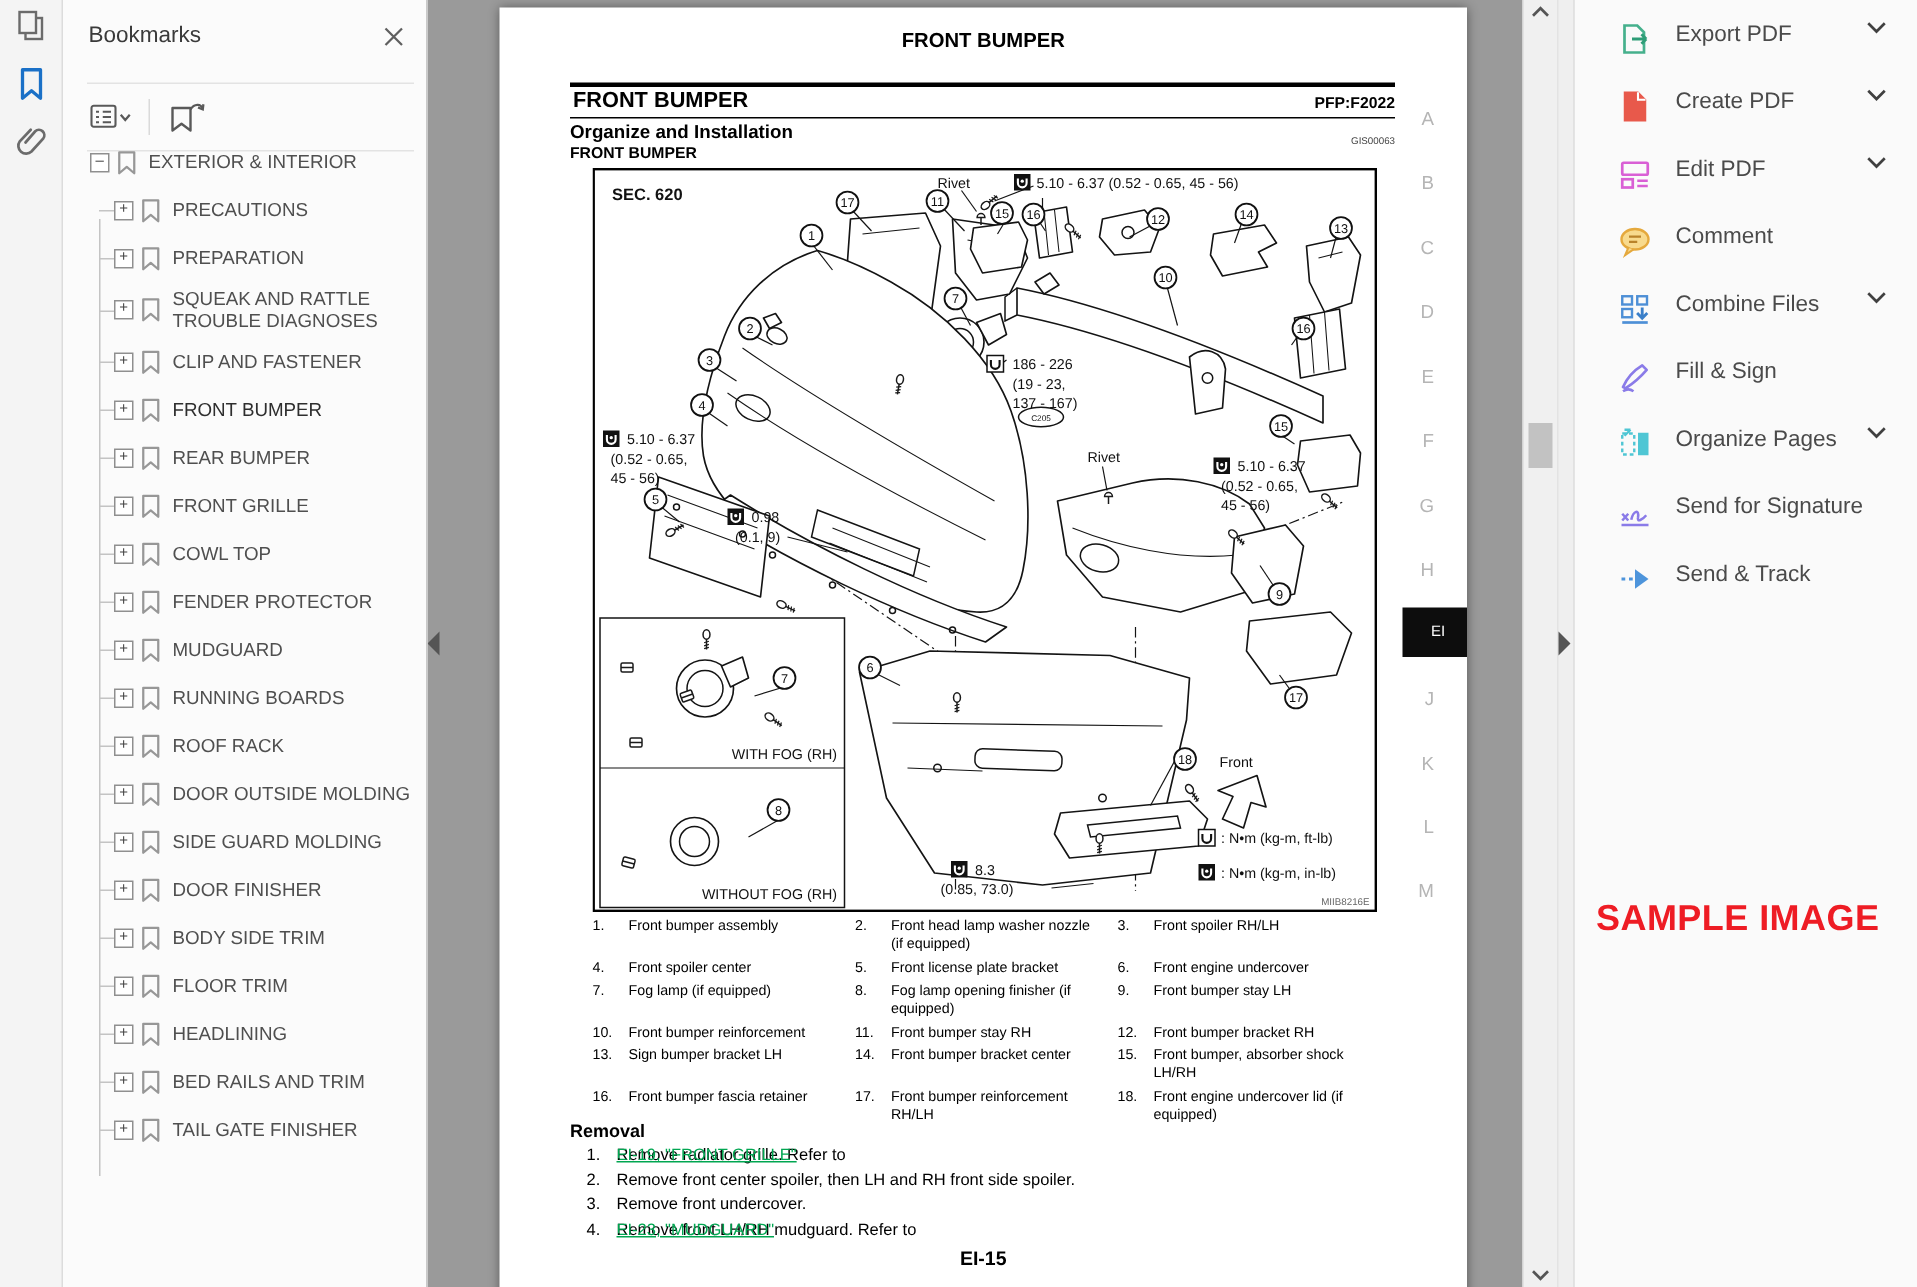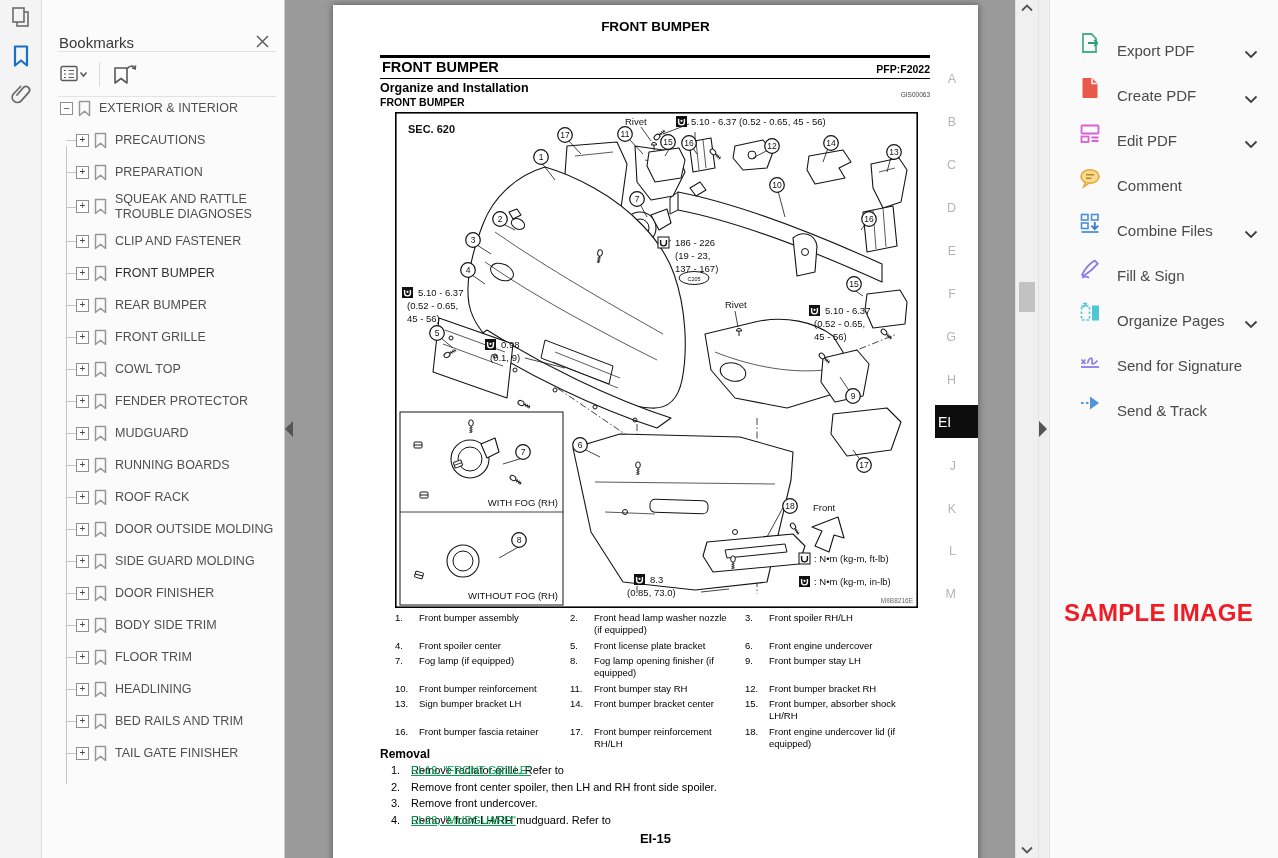--- a/index.html
+++ b/index.html
@@ -7,21 +7,21 @@
        font-family:"Liberation Sans",sans-serif;-webkit-font-smoothing:antialiased;}
   
   .left-strip{position:absolute;left:0;top:0;width:41px;height:100%;background:#f4f4f4;
               border-right:1px solid #dcdcdc;z-index:6;}
   .strip-btn{width:41px;height:38px;display:flex;align-items:center;justify-content:center;
              background:none;border:none;padding:0;cursor:pointer;}
   .strip-chev{position:absolute;left:31px;top:50px;font-size:20px;color:#b5b5b5;}
   
   .bm-panel{position:absolute;left:42px;top:0;width:242px;height:100%;background:#fbfbfb;
             border-right:1px solid #c9c9c9;z-index:5;}
-  .bm-header{height:40px;display:flex;align-items:flex-end;padding:11px 12px 0 17px;}
+  .bm-header{height:40px;display:flex;align-items:flex-start;padding:0 12px 0 17px;margin-top:15px;}
   .bm-title{flex:1;font-size:15px;color:#3a3a3a;}
   .bm-close{background:none;border:none;padding:2px;cursor:pointer;line-height:0;}
   .divider{height:1px;background:#e3e3e3;margin:0 8px 0 16px;}
   .bm-toolbar{height:44px;display:flex;align-items:center;padding-left:18px;}
   .vsep{width:1px;height:24px;background:#dadada;margin:0 11px;}
   .tool-ic{background:none;border:none;padding:0;cursor:pointer;line-height:0;}
   .bm-list{position:absolute;top:86px;bottom:0;left:0;right:0;padding-top:6px;overflow:hidden;}
   .treeline{position:absolute;left:24px;top:60px;width:1px;height:638px;background:#c4c4c4;}
   .bm-row{position:relative;display:flex;align-items:center;min-height:32px;padding-left:18px;
           cursor:pointer;}
@@ -59,36 +59,36 @@
   .removal-h{left:47px;top:742px;font-size:12px;font-weight:bold;color:#000;}
   .steps{left:58px;top:759px;width:520px;font-size:11px;color:#000;}
   .steps .step{position:static;display:flex;margin-bottom:4.5px;}
   .steps .snum{position:static;flex:none;width:20px;}
   .steps .stext{position:static;}
   .glink{color:#00a651;text-decoration:underline;cursor:pointer;}
   .glink:empty{display:none;}
   .page-num{top:826px;left:0;width:100%;text-align:center;font-size:13px;font-weight:bold;color:#000;}
   .side-tab{right:22px;font-size:12.5px;color:#b5b5b5;}
   .side-tab.active{right:0;width:43px;height:33px;background:#0d0d0d;color:#fff;
-      font-size:14px;display:flex;align-items:center;padding-left:3px;box-sizing:border-box;}
+      font-size:10px;display:flex;align-items:center;padding-left:19px;box-sizing:border-box;}
   
   .doc-scroll{position:absolute;left:1015px;top:0;width:22px;height:858px;background:#f0f0f0;
       border-left:1px solid #e2e2e2;z-index:4;}
   .scroll-up{position:absolute;top:4px;left:4px;line-height:0;cursor:pointer;}
   .scroll-dn{position:absolute;bottom:4px;left:4px;line-height:0;cursor:pointer;}
   .scroll-thumb{position:absolute;top:282px;left:3px;width:16px;height:30px;background:#c2c2c2;cursor:pointer;}
   .collapse-strip{position:absolute;left:1038px;top:0;width:10px;height:100%;background:#efefef;
       border-left:1px solid #e3e3e3;z-index:4;}
   .collapse-r{position:absolute;left:1039px;top:421px;width:0;height:0;cursor:pointer;z-index:5;
       border-top:8px solid transparent;border-bottom:8px solid transparent;
       border-left:8px solid #555;}
   
   .tools{position:absolute;left:1049px;top:0;width:229px;height:100%;background:#fafafa;
       border-left:1px solid #e4e4e4;padding-top:14px;box-sizing:border-box;z-index:5;}
-  .tool-item{position:relative;display:flex;align-items:flex-end;height:45px;padding-left:28px;cursor:pointer;}
+  .tool-item{position:relative;display:flex;align-items:flex-start;height:45px;padding-left:28px;cursor:pointer;}
   .tool-item .ti-label{margin-left:15px;font-size:15px;color:#4a4a4a;}
   .tool-item .ti-chev{position:absolute;right:20px;line-height:0;}
   .watermark{position:absolute;left:1064px;top:599px;font-size:24px;font-weight:bold;
       color:#ee1c24;letter-spacing:.3px;z-index:6;}
   
   svg text{font-family:"Liberation Sans",sans-serif;}
   .frame{fill:none;stroke:#000;stroke-width:1.6;}
   .t{font-size:9.5px;fill:#111;}
   .b{font-weight:bold;font-size:11px;}
   .tiny{font-size:5.5px;}

